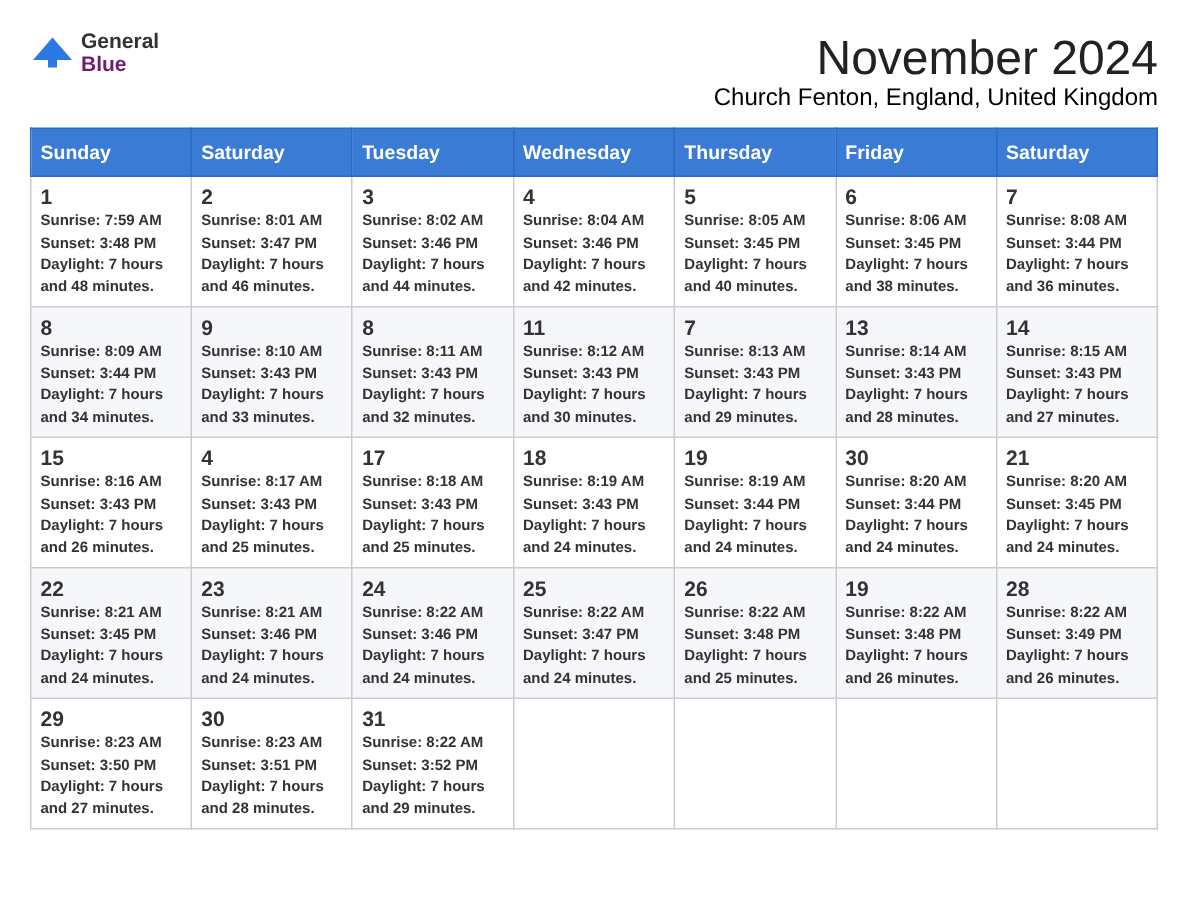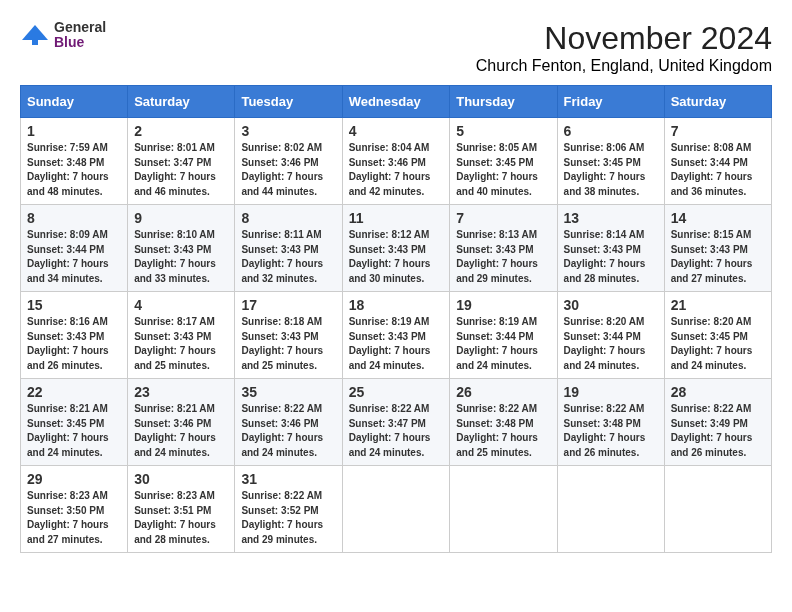--- a/index.html
+++ b/index.html
@@ -313,21 +313,21 @@
       </td>
         <td>
         <span class="day-number">23</span>
         <div class="day-info">
           Sunrise: 8:21 AM<br>
           Sunset: 3:46 PM<br>
           Daylight: 7 hours and 24 minutes.
         </div>
       </td>
         <td>
-        <span class="day-number">35</span>
+        <span class="day-number">24</span>
         <div class="day-info">
           Sunrise: 8:22 AM<br>
           Sunset: 3:46 PM<br>
           Daylight: 7 hours and 24 minutes.
         </div>
       </td>
         <td>
         <span class="day-number">25</span>
         <div class="day-info">
           Sunrise: 8:22 AM<br>

